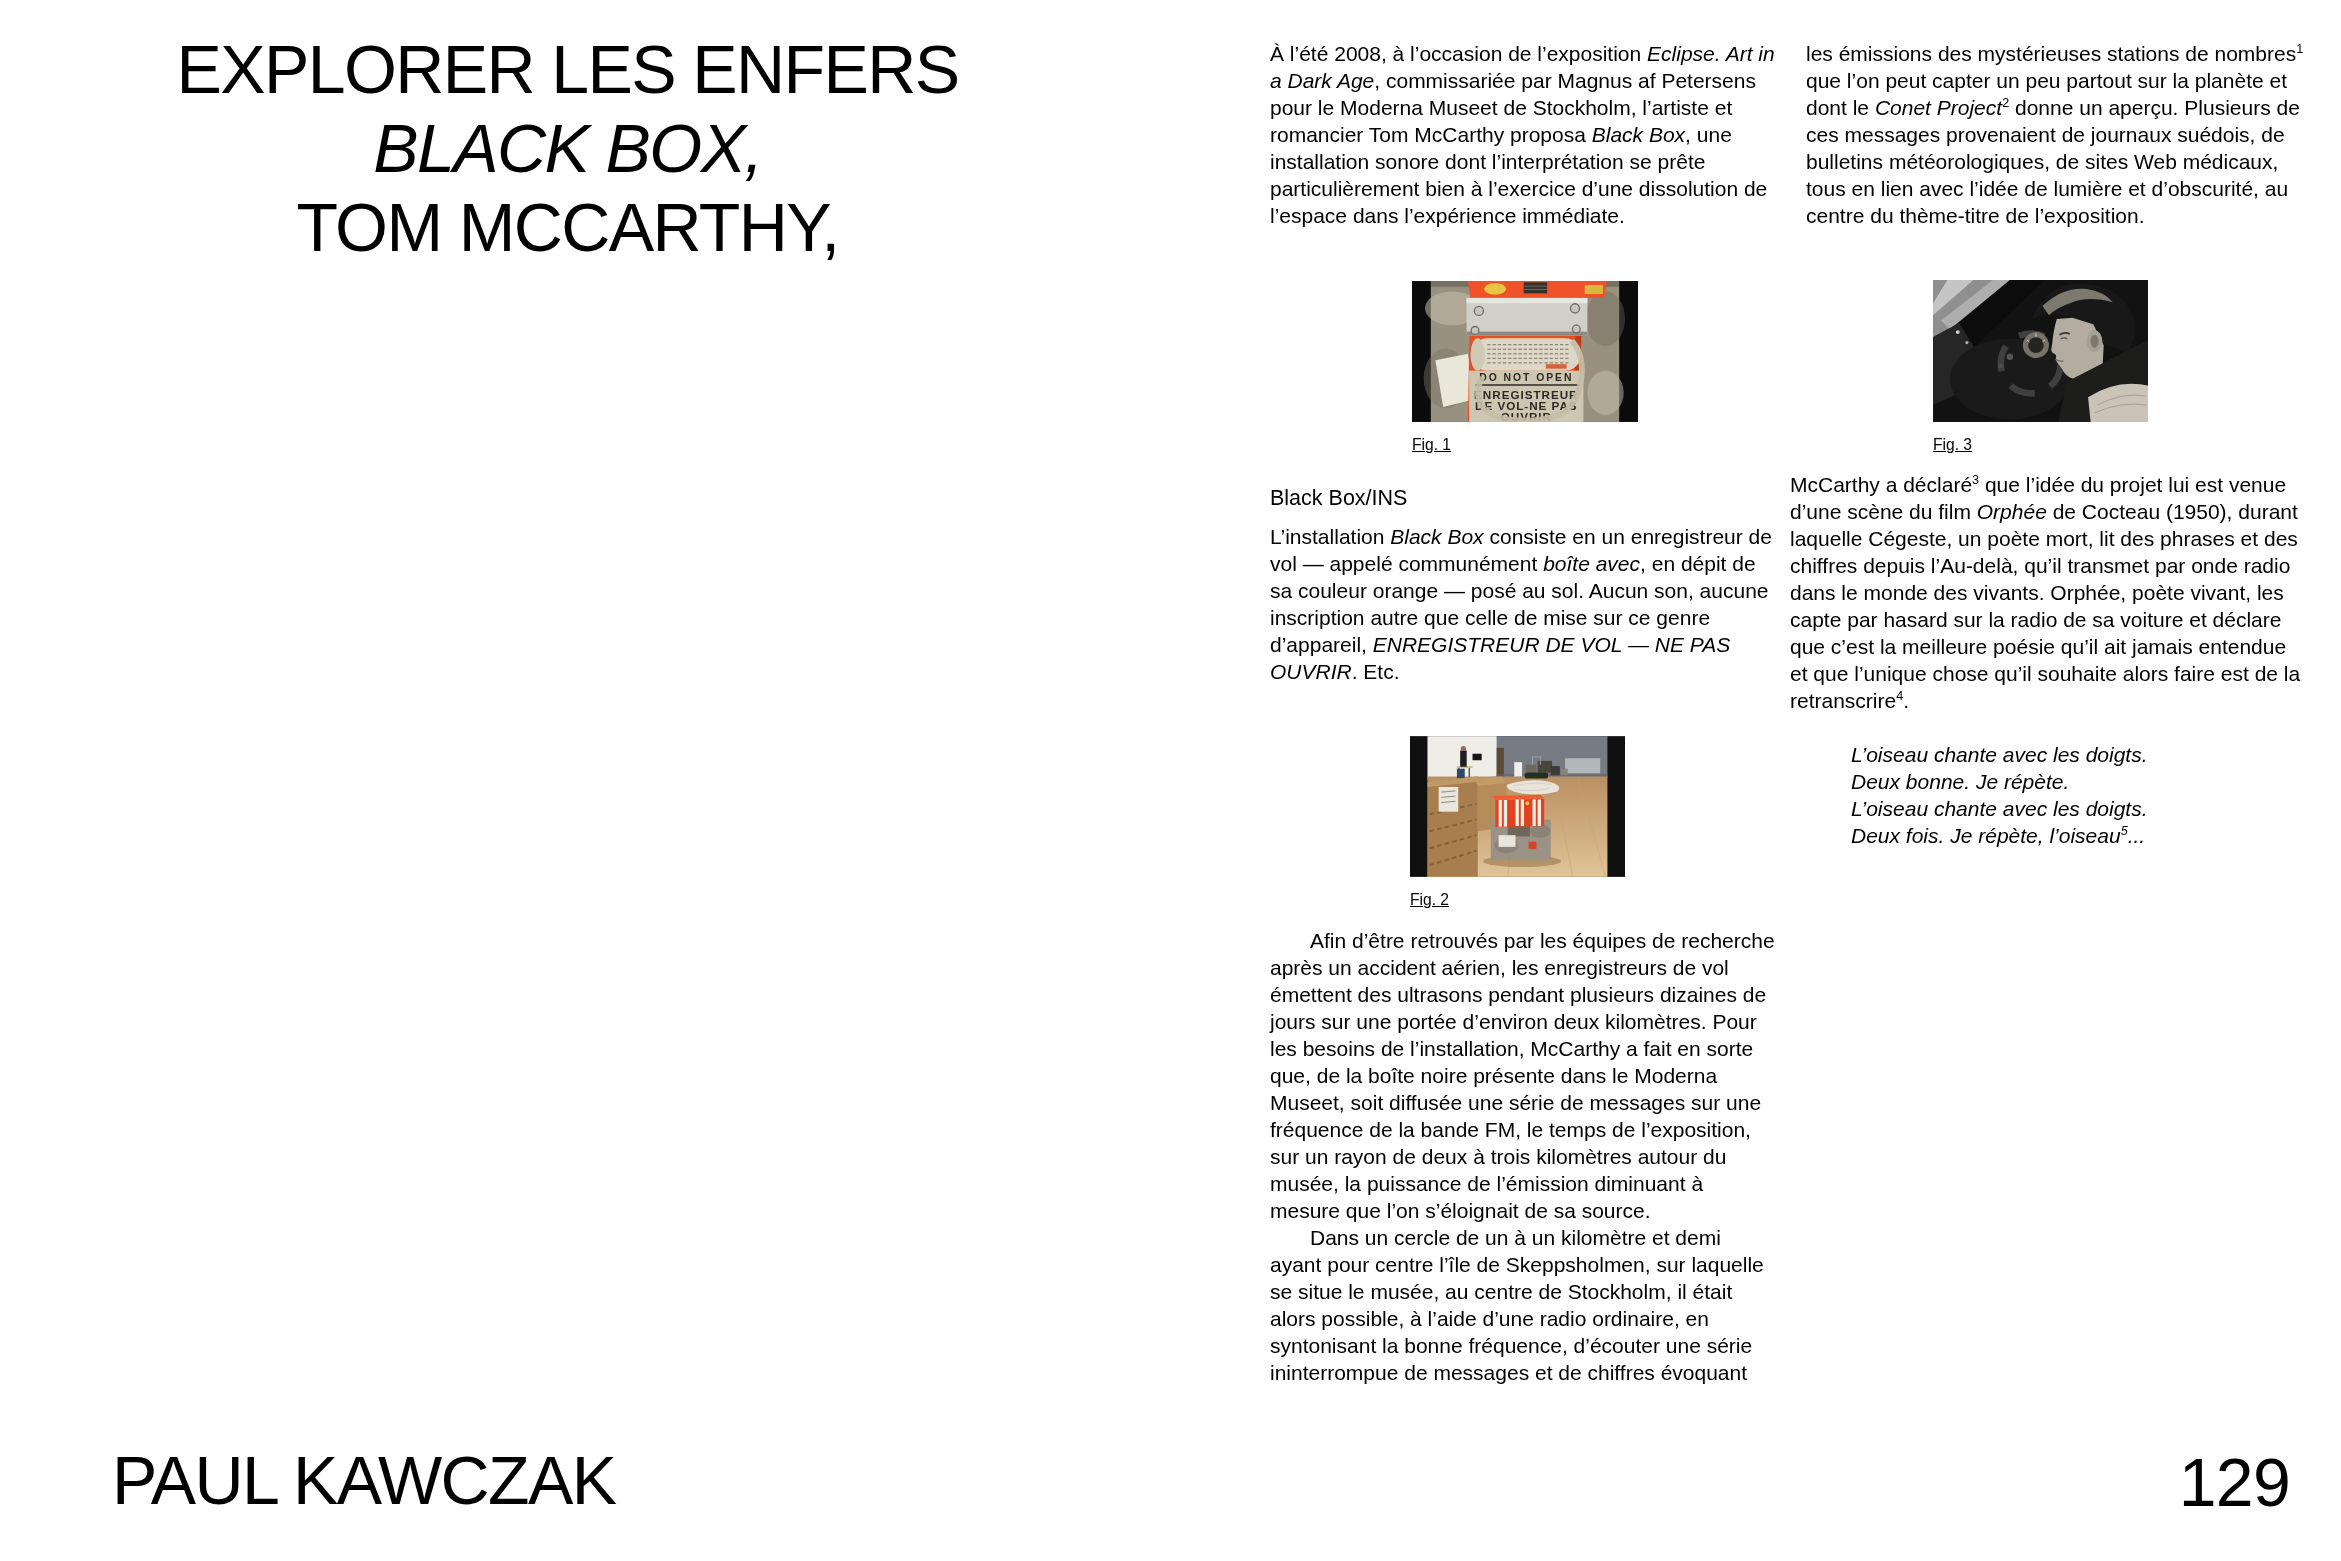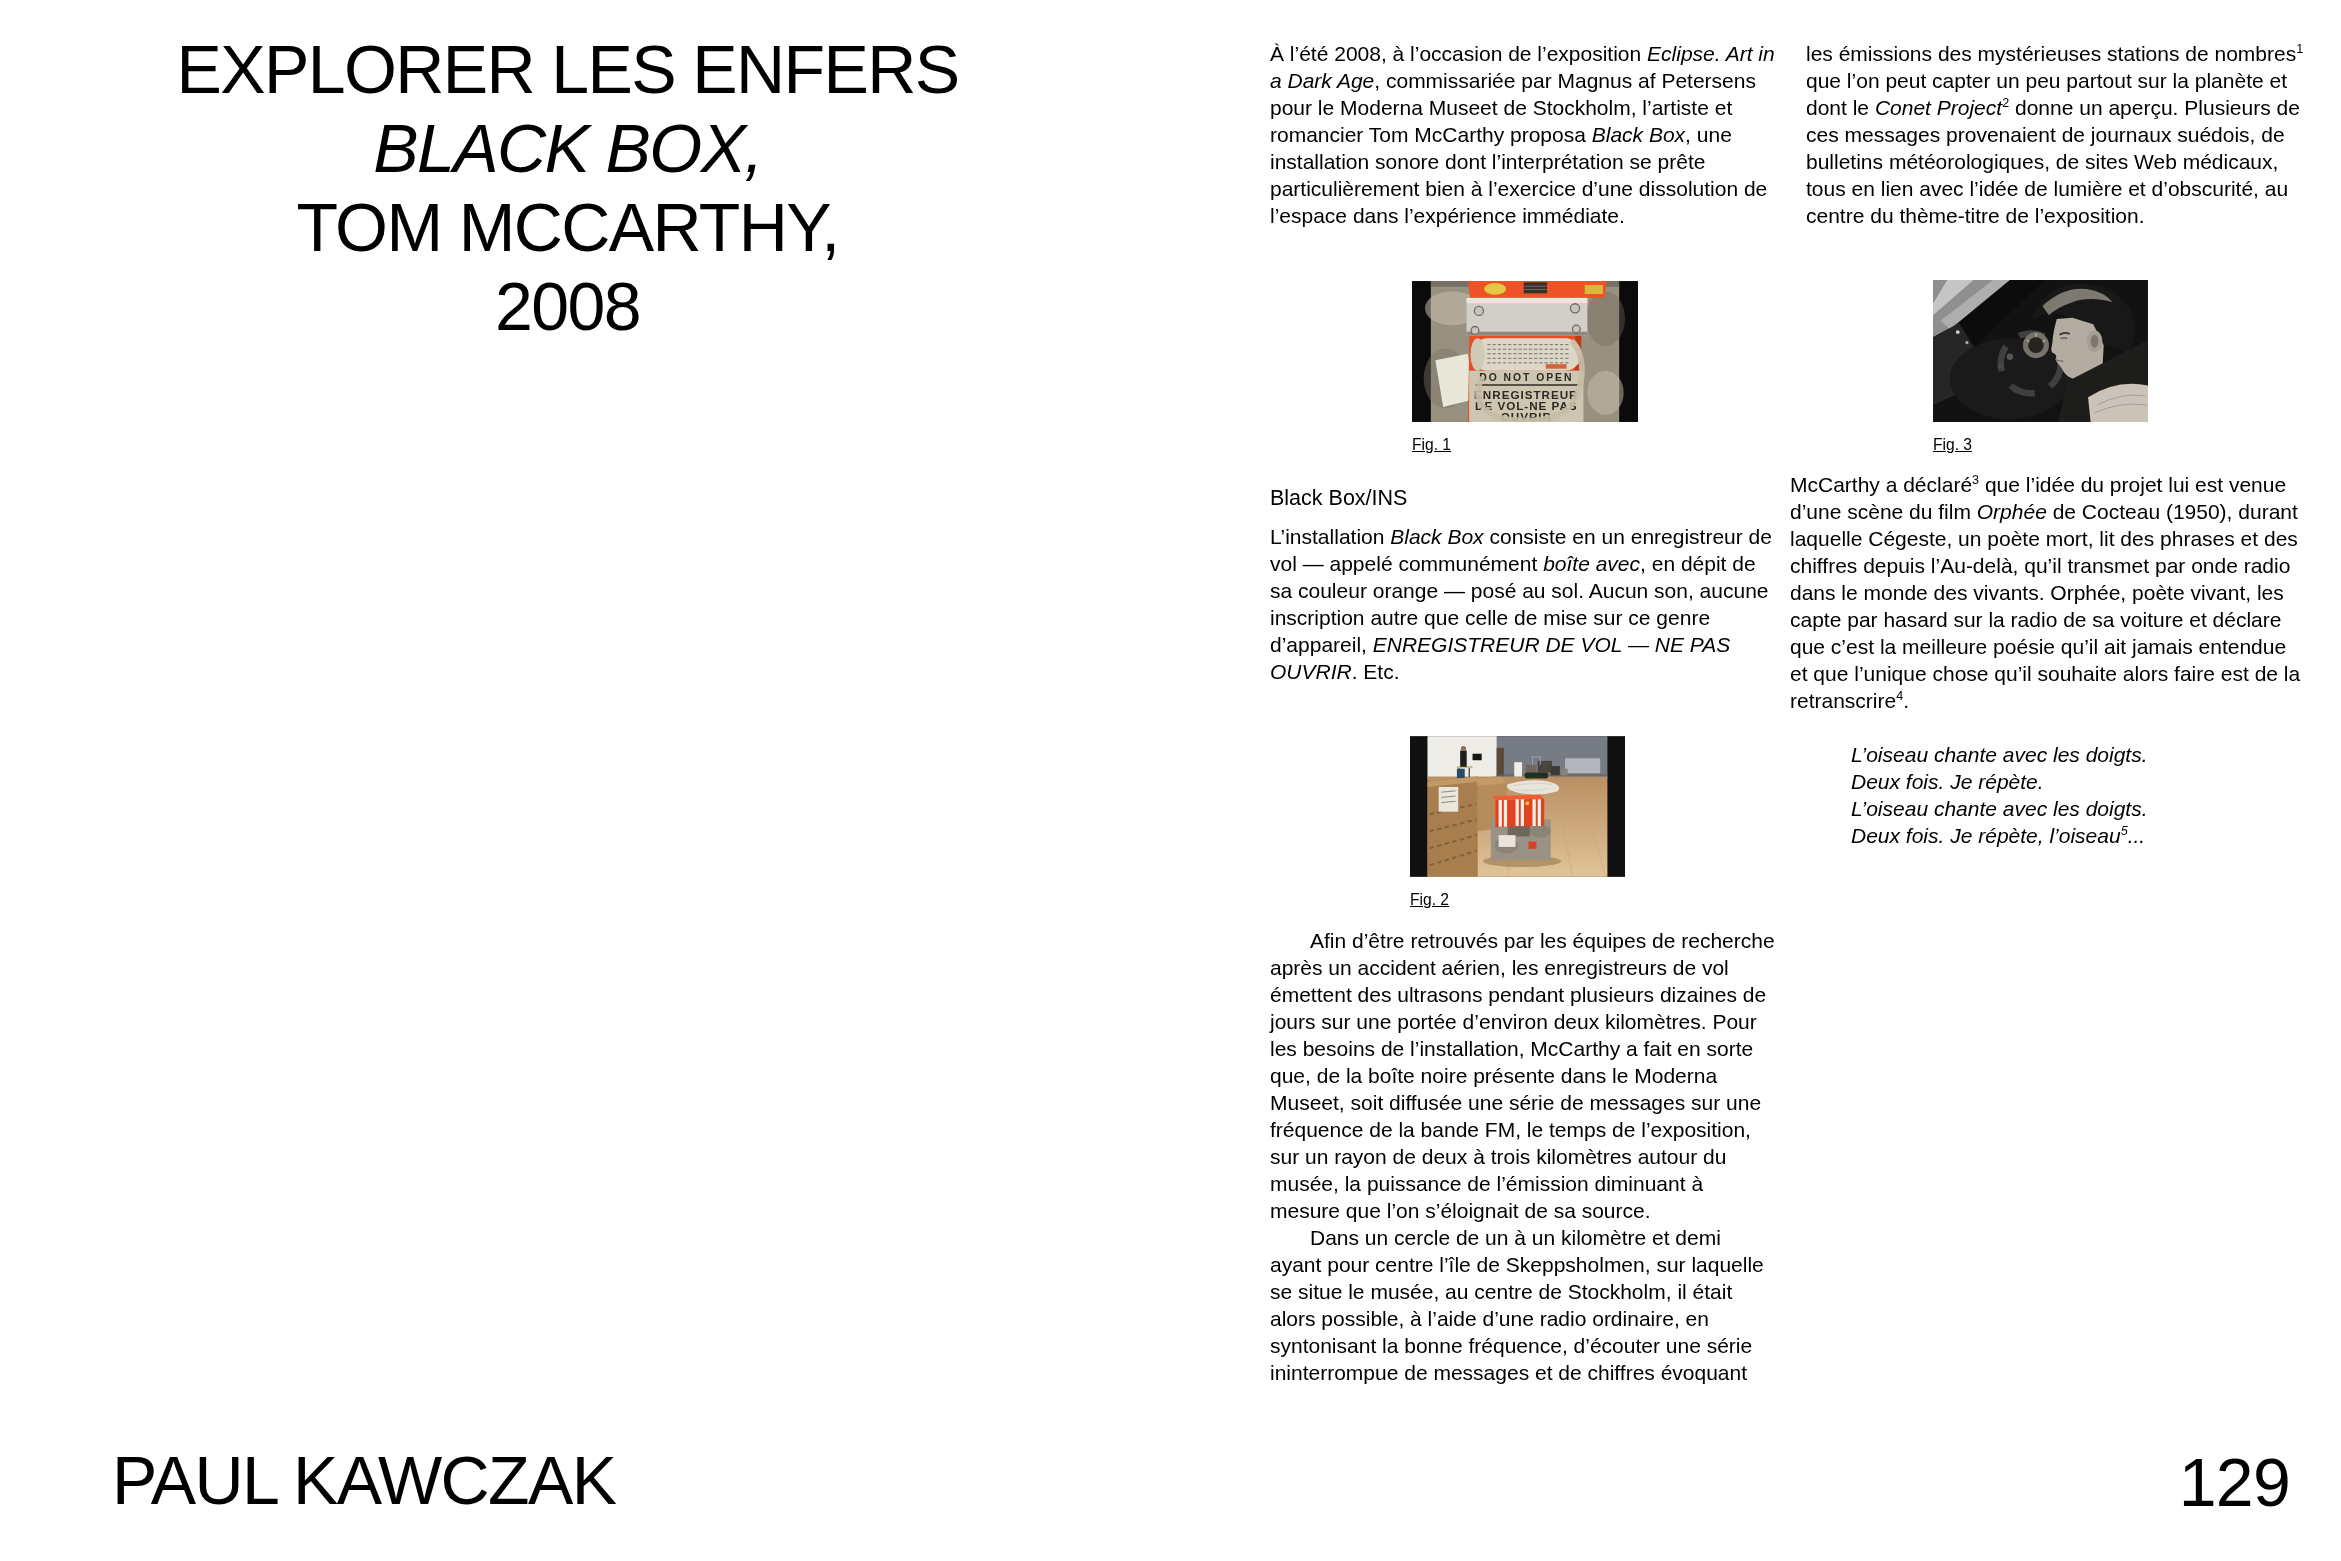--- a/index.html
+++ b/index.html
@@ -39,21 +39,20 @@
 </style>
 </head>
 <body>
 
 <div class="sheet">
 
   <div class="title">
     <div>EXPLORER LES ENFERS</div>
     <div class="it">BLACK BOX,</div>
     <div>TOM MCCARTHY,</div>
-    <div>2008</div>
   </div>
 
   <div class="author">PAUL KAWCZAK</div>
   <div class="pagenum">129</div>
 
   <div class="blk" style="left:1270px;top:40px;width:507px;">
     <p class="body">À l’été 2008, à l’occasion de l’exposition <i>Eclipse. Art in a Dark Age</i>, commissariée par Magnus af Petersens pour le Moderna Museet de Stockholm, l’artiste et romancier Tom McCarthy proposa <i>Black Box</i>, une installation sonore dont l’interprétation se prête particulièrement bien à l’exercice d’une dissolution de l’espace dans l’expérience immédiate.</p>
   </div>
 
   <figure class="blk" style="left:1399px;top:268px;">
@@ -250,19 +249,19 @@
     </svg>
     <figcaption class="caption" style="margin-top:14.3px;">Fig. 3</figcaption>
   </figure>
 
   <div class="blk" style="left:1790px;top:471px;width:511px;">
     <p class="body">McCarthy a déclaré<sup>3</sup> que l’idée du projet lui est venue d’une scène du film <i>Orphée</i> de Cocteau (1950), durant laquelle Cégeste, un poète mort, lit des phrases et des chiffres depuis l’Au-delà, qu’il transmet par onde radio dans le monde des vivants. Orphée, poète vivant, les capte par hasard sur la radio de sa voiture et déclare que c’est la meilleure poésie qu’il ait jamais entendue et que l’unique chose qu’il souhaite alors faire est de la retranscrire<sup>4</sup>.</p>
   </div>
 
   <div class="blk" style="left:1851px;top:741px;width:455px;">
     <p class="quote"><i>L’oiseau chante avec les doigts.</i></p>
-    <p class="quote"><i>Deux fois. Je répète.</i></p>
+    <p class="quote"><i>Deux bonne. Je répète.</i></p>
     <p class="quote"><i>L’oiseau chante avec les doigts.</i></p>
     <p class="quote"><i>Deux fois. Je répète, l’oiseau</i><sup><i>5</i></sup><i>...</i></p>
   </div>
 
 </div>
 
 
 </body></html>

